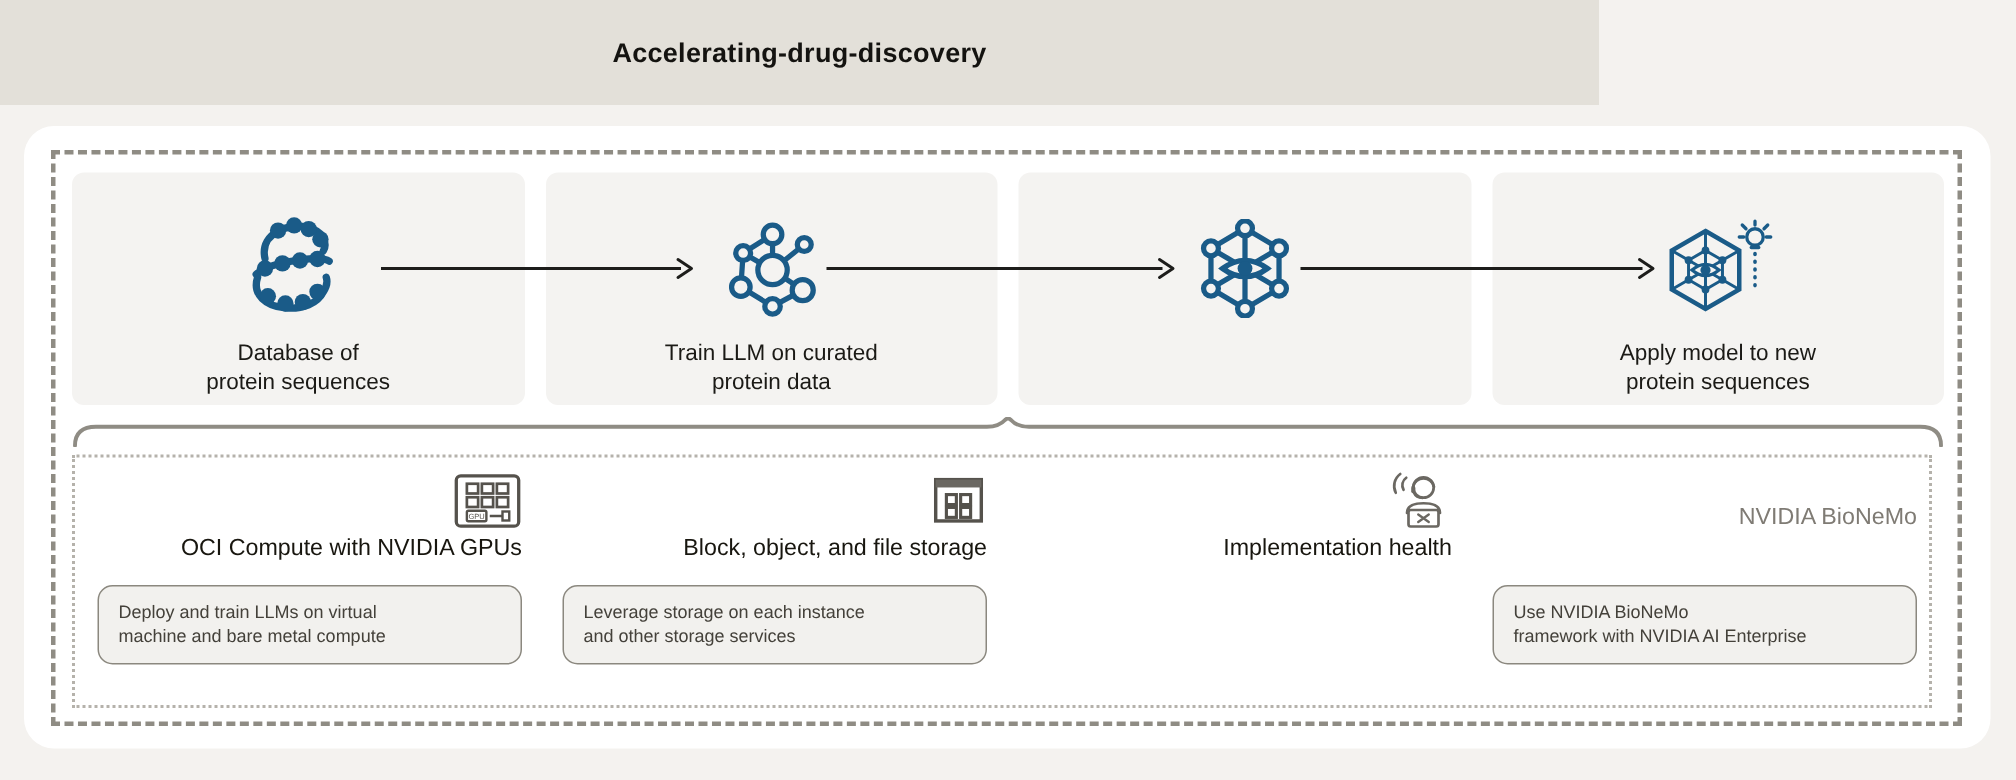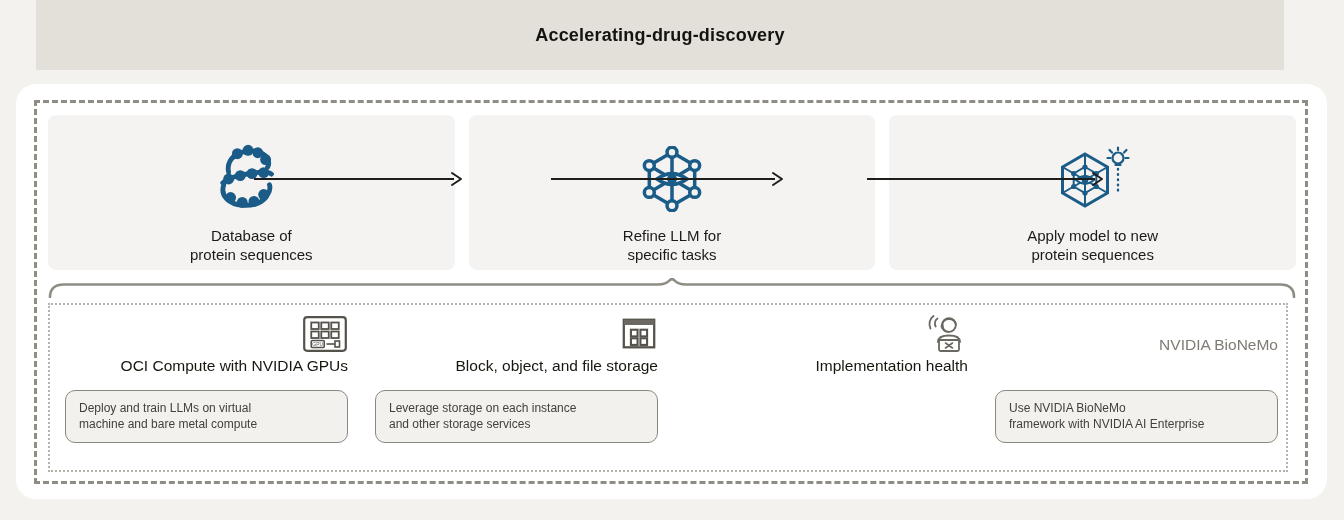--- a/index.html
+++ b/index.html
@@ -10,23 +10,23 @@
   #page {
     position: relative;
     width: 1344px;
     height: 520px;
     background: #f4f2ef;
     overflow: hidden;
   }
   .top-band {
     position: absolute;
     left: 0; top: 0;
-    width: 1248px; height: 70px;
+    width: 1066px; height: 70px;
     background: #e3e0d9;
-    display: flex; align-items: center; justify-content: center; margin-left: 36px;
+    display: flex; align-items: center; justify-content: center;
   }
   .page-title {
     font-size: 18px;
     font-weight: bold;
     color: #141310;
     letter-spacing: 0.2px;
   }
   .card {
     position: absolute;
     left: 16px; top: 84px;
@@ -154,42 +154,60 @@
                 <circle cx="31" cy="61" r="5.6"></circle>
               <circle cx="43" cy="60" r="5.6"></circle>
                 <circle cx="53" cy="53" r="5.6"></circle>
             </g>
           </svg>
         </div>
         <div class="step-label">Database of
 protein sequences</div>
       </div>
 
+      <div class="step-box">
+        <div class="step-icon-slot">
+          <svg width="66" height="66" viewBox="0 0 64 64">
+            <g stroke="#1a5b88" stroke-width="3.4" fill="none">
+              <path d="M33,10 L14,22 M33,10 L33,33 M33,33 L14,22 M33,33 L53.5,16.5 M14,22 L12.5,44 M12.5,44 L33,56.5 M33,56.5 L52.5,46 M33,33 L52.5,46"></path>
+            </g>
+            <g stroke="#1a5b88" stroke-width="3.4" fill="#f4f3f1">
+              <circle cx="33" cy="10" r="6"></circle>
+              <circle cx="14" cy="22" r="4.8"></circle>
+              <circle cx="53.5" cy="16.5" r="4.5"></circle>
+              <circle cx="33" cy="33" r="9.5"></circle>
+              <circle cx="12.5" cy="44" r="6"></circle>
+              <circle cx="33" cy="56.5" r="5"></circle>
+              <circle cx="52.5" cy="46" r="6.8"></circle>
+            </g>
+          </svg>
+        </div>
+        <div class="step-label">Train LLM on curated
+protein data</div>
+      </div>
 
       <div class="step-box">
         <div class="step-icon-slot">
           <svg width="66" height="66" viewBox="0 0 64 64">
             <g stroke="#1a5b88" stroke-width="3.4" fill="none">
               <path d="M32,6 L54,19 L54,45 L32,58 L10,45 L10,19 Z"></path>
               <path d="M32,6 L32,32 M54,19 L32,32 M54,45 L32,32 M32,58 L32,32 M10,45 L32,32 M10,19 L32,32"></path>
             </g>
             <g stroke="#1a5b88" stroke-width="3.4" fill="#f4f3f1">
               <circle cx="32" cy="6" r="4.8"></circle>
                 <circle cx="54" cy="19" r="4.8"></circle>
               <circle cx="54" cy="45" r="4.8"></circle>
                 <circle cx="32" cy="58" r="4.8"></circle>
               <circle cx="10" cy="45" r="4.8"></circle>
                 <circle cx="10" cy="19" r="4.8"></circle>
               <path d="M17.5,32 Q32,21.5 46.5,32 Q32,42.5 17.5,32 Z"></path>
             </g>
             <circle cx="32" cy="32" r="4.8" fill="#1a5b88"></circle>
           </svg>
         </div>
-        <div class="step-label">Refine LLM for
-specific tasks</div>
       </div>
 
       <div class="step-box">
         <div class="step-icon-slot">
           <svg width="76" height="66" viewBox="0 0 76 66">
             <g stroke="#1a5b88" stroke-width="3" fill="none">
               <path d="M30,8 L52.5,21 L52.5,47 L30,60 L7.5,47 L7.5,21 Z"></path>
             </g>
             <g stroke="#1a5b88" stroke-width="2" fill="none">
               <path d="M30,21 L41.3,27.5 L41.3,40.5 L30,47 L18.7,40.5 L18.7,27.5 Z"></path>

